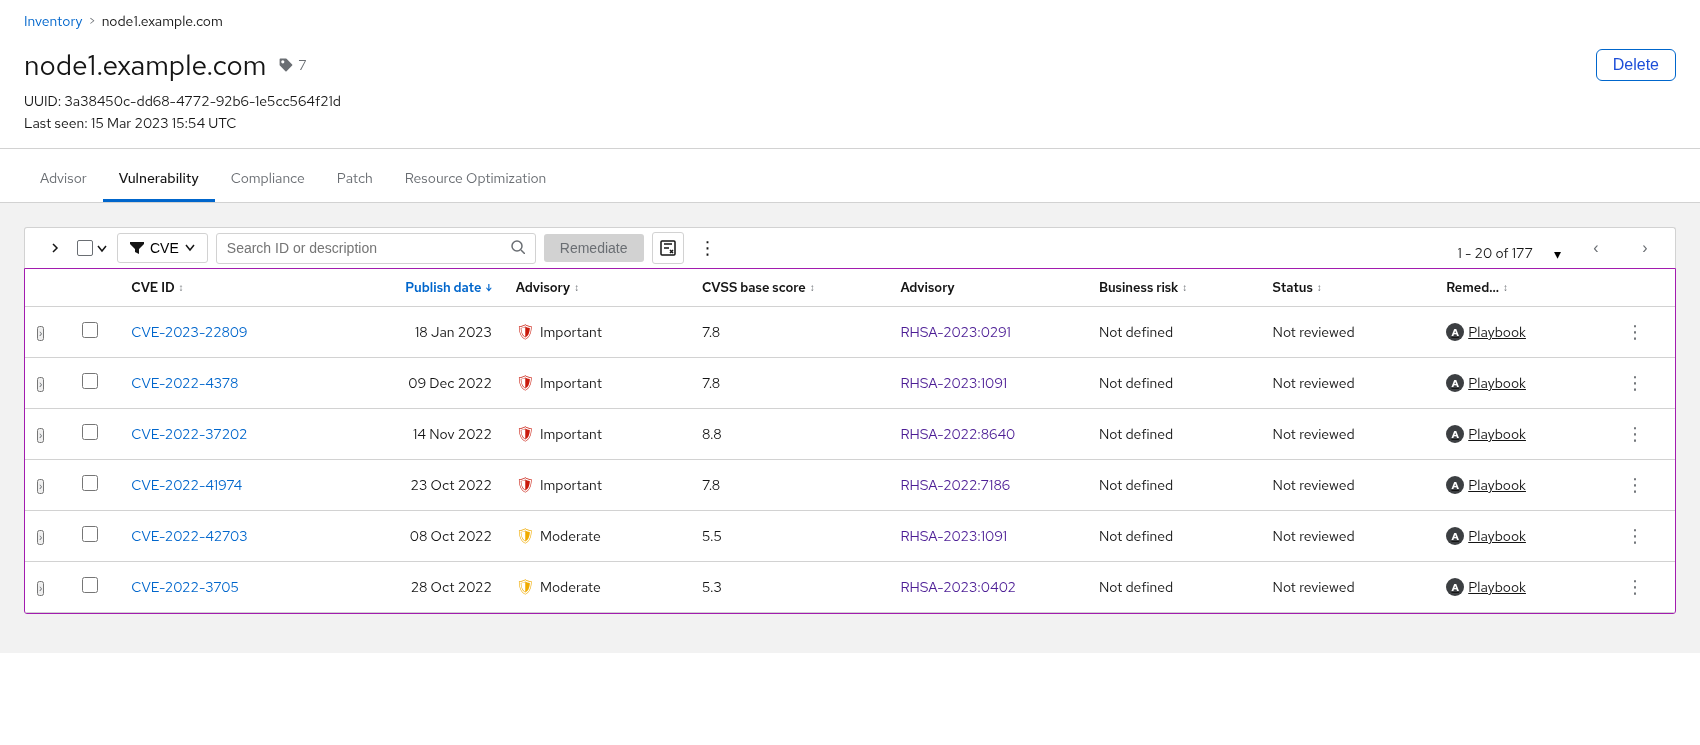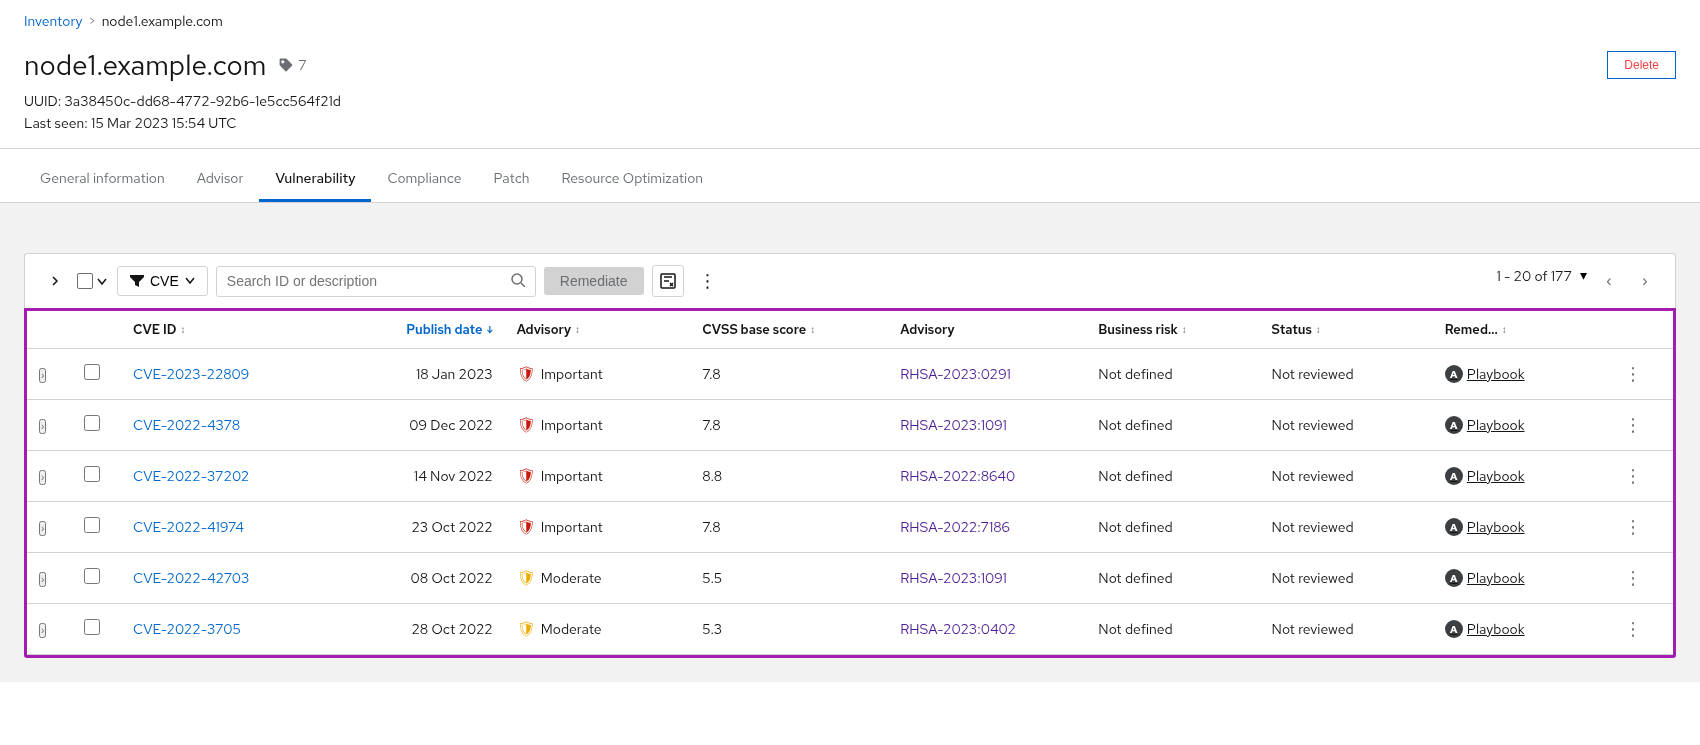--- a/index.html
+++ b/index.html
@@ -8,53 +8,53 @@
     .breadcrumb { display: flex; align-items: center; gap: 6px; padding: 12px 24px 8px; font-size: 14px; }
     .breadcrumb-link { color: #0066cc; text-decoration: none; cursor: pointer; }
     .breadcrumb-sep { color: #6a6e73; font-size: 12px; }
     .breadcrumb-current { color: #151515; }
 
     .page-header { padding: 8px 24px 16px; border-bottom: 1px solid #d2d2d2; }
     .page-title-row { display: flex; align-items: center; gap: 12px; margin-bottom: 8px; }
     .page-title { font-size: 28px; font-weight: 400; }
     .tag-icon { display: flex; align-items: center; gap: 4px; color: #6a6e73; font-size: 14px; }
     .tag-icon svg { width: 16px; height: 16px; fill: #6a6e73; }
-    .delete-btn { margin-left: auto; padding: 6px 16px; border: 1px solid #0066cc; background: #fff; color: #ef4444; font-size: 12px; cursor: pointer; border-radius: 0; }
+    .delete-btn { margin-left: auto; padding: 6px 16px; border: 1px solid #0066cc; background: #fff; color: #1d4ed8; font-size: 16px; cursor: pointer; border-radius: 6px; }
 
     .page-meta { display: flex; flex-direction: column; gap: 4px; }
     .meta-line { font-size: 14px; color: #151515; }
 
     .tabs { display: flex; border-bottom: 1px solid #d2d2d2; padding: 0 24px; margin-top: 8px; }
     .tab { padding: 12px 16px; font-size: 14px; color: #6a6e73; cursor: pointer; border-bottom: 3px solid transparent; text-decoration: none; }
     .tab.active { color: #151515; border-bottom-color: #0066cc; font-weight: 500; }
 
     .content-area { background: #f2f2f2; padding: 24px; min-height: 450px; }
 
-    .toolbar { display: flex; align-items: center; gap: 8px; padding: 11px 16px; background: #fff; border: 1px solid #d2d2d2; border-bottom: none; border-radius: 3px 3px 0 0; margin-top: 26px; }
+    .toolbar { display: flex; align-items: center; gap: 8px; padding: 4px 16px; background: #fff; border: 1px solid #d2d2d2; border-bottom: none; border-radius: 3px 3px 0 0; }
     .expand-all-btn { width: 28px; height: 28px; border: none; background: none; cursor: pointer; display: flex; align-items: center; justify-content: center; color: #151515; }
     .checkbox-dropdown { display: flex; align-items: center; gap: 2px; }
     .checkbox-wrap { width: 16px; height: 16px; border: 1px solid #6a6e73; border-radius: 2px; display: inline-block; }
     .dropdown-arrow { border: none; background: none; cursor: pointer; padding: 2px; }
 
     .filter-btn { display: flex; align-items: center; gap: 6px; padding: 6px 12px; border: 1px solid #d2d2d2; background: #fff; cursor: pointer; border-radius: 3px; font-size: 14px; }
 
     .search-wrap { display: flex; align-items: center; border: 1px solid #d2d2d2; border-radius: 3px; background: #fff; flex: 1; max-width: 320px; }
     .search-input { border: none; outline: none; padding: 6px 10px; font-size: 14px; flex: 1; background: transparent; color: #7f1d1d; }
     .search-btn { border: none; background: none; cursor: pointer; padding: 6px 10px; color: #6a6e73; }
 
     .remediate-btn { padding: 6px 16px; background: #d2d2d2; border: none; color: #6a6e73; font-size: 14px; cursor: not-allowed; border-radius: 3px; }
     .export-btn { width: 32px; height: 32px; border: 1px solid #d2d2d2; background: #fff; cursor: pointer; border-radius: 3px; display: flex; align-items: center; justify-content: center; }
     .more-btn { width: 32px; height: 32px; border: none; background: none; cursor: pointer; display: flex; align-items: center; justify-content: center; font-size: 18px; color: #151515; }
 
-    .pagination { margin-left: auto; display: flex; align-items: flex-start; gap: 8px; font-size: 14px; }
+    .pagination { margin-left: auto; display: flex; align-items: flex-end; gap: 21px; font-size: 14px; }
     .page-count { color: #151515; }
     .page-dropdown { border: none; background: none; cursor: pointer; font-size: 14px; }
     .page-nav-btn { width: 28px; height: 28px; border: none; background: none; cursor: pointer; color: #6a6e73; font-size: 16px; display: flex; align-items: center; justify-content: center; }
 
-    .table-container { background: #fff; border: 3px solid #a21caf; border-radius: 0 0 3px 3px; overflow-x: auto; }
+    .table-container { background: #fff; border: 1px solid #a21caf; border-radius: 0 0 3px 3px; overflow-x: auto; }
     table { width: 100%; border-collapse: collapse; font-size: 14px; }
     thead tr { border-bottom: 1px solid #d2d2d2; }
     th { padding: 10px 12px; text-align: left; font-weight: 600; font-size: 13px; color: #151515; white-space: nowrap; background: #fff; }
     th .sort-icon { display: inline-flex; align-items: center; gap: 4px; cursor: pointer; }
     th .sort-arrow { color: #6a6e73; font-size: 10px; }
     th .sort-arrow.active { color: #0066cc; }
     th.sorted { color: #0066cc; }
 
     tbody tr { border-bottom: 1px solid #d2d2d2; }
     td { padding: 12px 12px; vertical-align: middle; }
@@ -105,21 +105,20 @@
     </div>
     <button class="delete-btn">Delete</button>
   </div>
   <div class="page-meta">
     <div class="meta-line">UUID: 3a38450c-dd68-4772-92b6-1e5cc564f21d</div>
     <div class="meta-line">Last seen: 15 Mar 2023 15:54 UTC</div>
   </div>
 </div>
 
 <div class="tabs">
-  <a class="tab">General information</a>
   <a class="tab">Advisor</a>
   <a class="tab active">Vulnerability</a>
   <a class="tab">Compliance</a>
   <a class="tab">Patch</a>
   <a class="tab">Resource Optimization</a>
 </div>
 
 <div class="content-area">
 
   <div class="toolbar">

